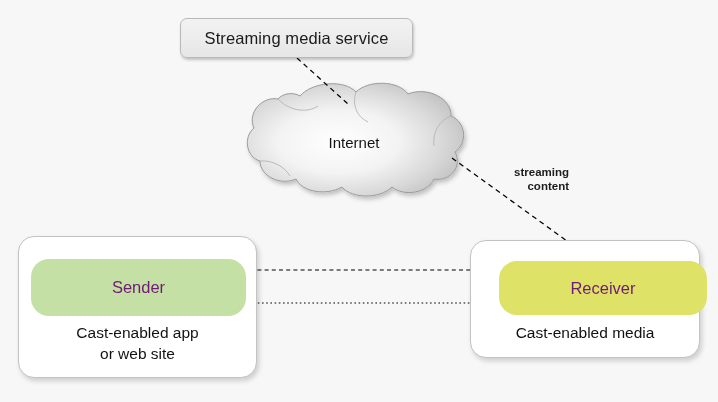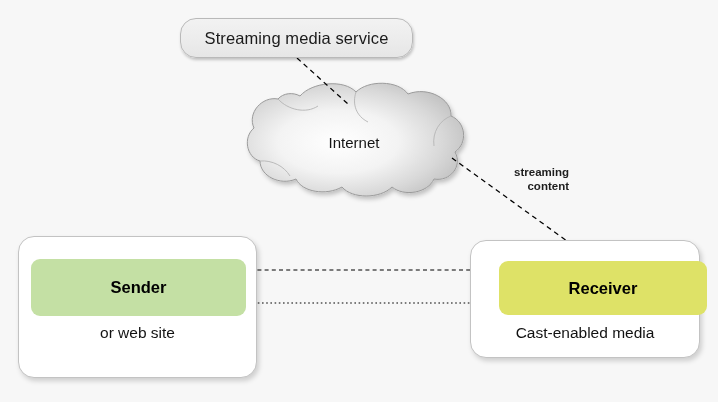--- a/index.html
+++ b/index.html
@@ -22,21 +22,21 @@
   }
 
   .node { position: absolute; box-sizing: border-box; }
 
   
   #service-box {
     left: 180px; top: 18px;
     width: 233px; height: 40px;
     background: linear-gradient(to bottom, #f2f2f2 0%, #ececec 55%, #e6e6e6 100%);
     border: 1px solid #b9b9b9;
-    border-radius: 16px;
+    border-radius: 7px;
     box-shadow: 1px 2px 3px rgba(0,0,0,0.22);
     display: flex;
     align-items: center;
     justify-content: center;
     color: #1b1b1b;
     font-size: 16.5px;
     letter-spacing: 0.1px;
   }
 
   
@@ -64,28 +64,27 @@
     border: 1px solid #c3c3c3;
     border-radius: 16px;
     box-shadow: 2px 3px 5px rgba(0,0,0,0.17);
   }
   #sender-panel { left: 18px;  top: 236px; width: 239px; height: 142px; }
   #receiver-panel { left: 470px; top: 240px; width: 230px; height: 118px; }
 
   
   .inner-box {
     position: absolute;
-    border-radius: 9px;
+    border-radius: 18px;
     display: flex;
     align-items: center;
     justify-content: center;
     font-size: 16.5px;
-    color: #000000;
+    color: #701a75;
     box-sizing: border-box;
-    font-weight: bold;
   }
   #sender-inner {
     left: 12px; top: 22px;
     width: 215px; height: 57px;
     background: #c4e0a4;
   }
   #receiver-inner {
     left: 28px; top: 20px;
     width: 208px; height: 54px;
     background: #dee267;
@@ -181,20 +180,21 @@
 
   <div class="node" id="cloud-wrap">
     <div id="cloud-label">Internet</div>
   </div>
 
   <div class="node panel" id="sender-panel">
     <div class="inner-box" id="sender-inner">
       <span>Sender</span>
     </div>
     <div class="caption" id="sender-caption">
+      <div>Cast-enabled app</div>
       <div>or web site</div>
     </div>
   </div>
 
   <div class="node panel" id="receiver-panel">
     <div class="inner-box" id="receiver-inner">
       <span>Receiver</span>
     </div>
     <div class="caption" id="receiver-caption">
       <div>Cast-enabled media</div>

